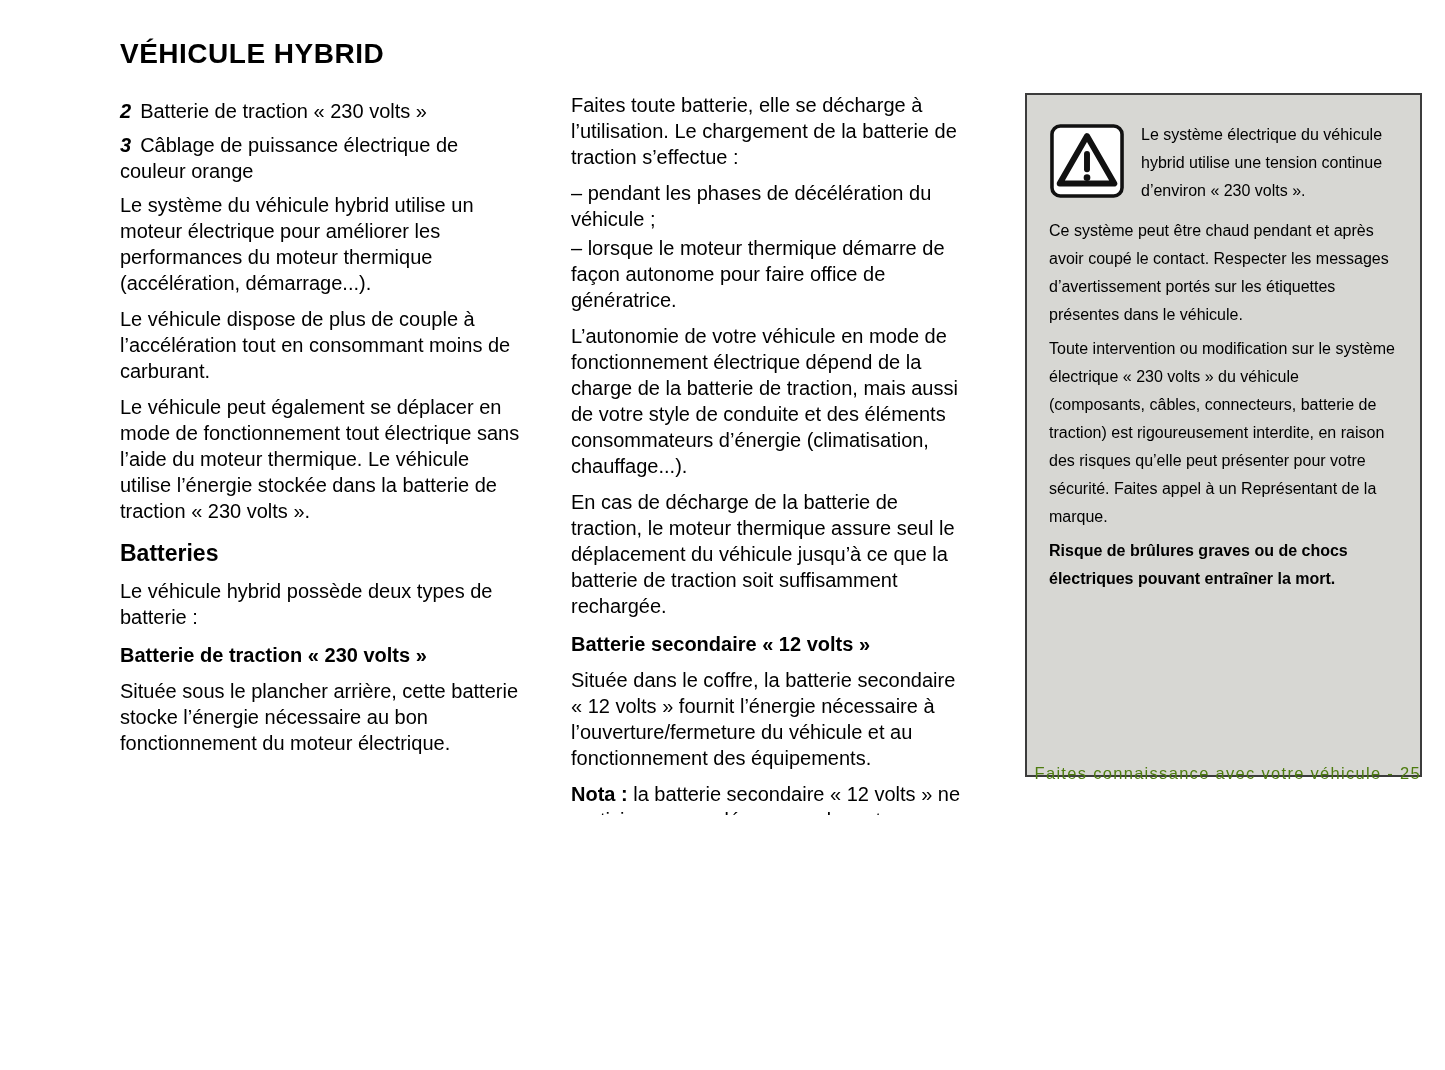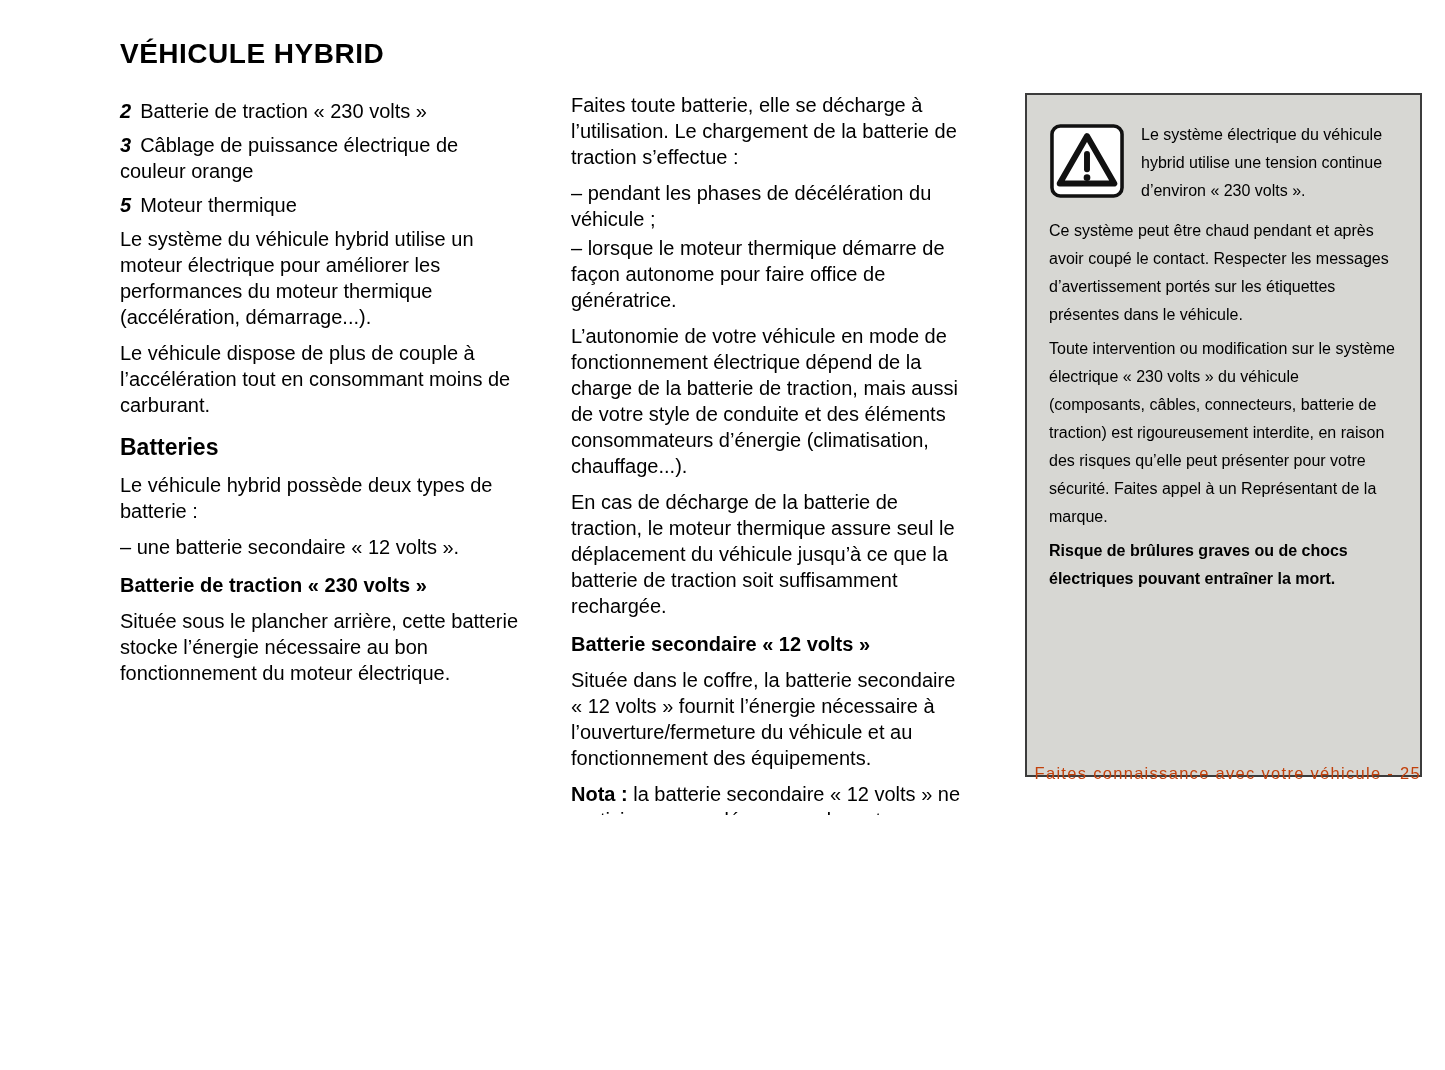--- a/index.html
+++ b/index.html
@@ -44,21 +44,21 @@
   .warn-p{margin:0 0 6px 0;}
   .warn-p-bold{margin:4px 0 0 0;font-weight:bold;}
   .tab{
     position:absolute;right:0;top:168px;width:47px;height:70px;
     background:var(--tab-red);
     display:flex;align-items:center;justify-content:center;
     color:#fff;font-size:32px;font-weight:bold;
   }
   .footer{
     position:absolute;right:72px;bottom:32px;
-    font-size:16.5px;letter-spacing:1.3px;color:#c2410c;
+    font-size:16.5px;letter-spacing:1.3px;color:#4d7c0f;
     text-align:right;
   }
 </style>
 </head>
 <body>
 
 <div class="page">
 
   <h1 class="title">VÉHICULE HYBRID</h1>
 
@@ -66,30 +66,27 @@
     <span>2</span>
   </div>
 
   <div class="col col1">
     <div class="legend-item">
       <span class="legend-num">2</span><span>Batterie de traction « 230 volts »</span>
     </div>
     <div class="legend-item">
       <span class="legend-num">3</span><span>Câblage de puissance électrique de couleur orange</span>
     </div>
-    <div class="legend-item">
-      <span class="legend-num">5</span><span>Moteur thermique</span>
-    </div>
 
     <p class="para">Le système du véhicule hybrid utilise un moteur électrique pour améliorer les performances du moteur thermique (accélération, démarrage...).</p>
     <p class="para">Le véhicule dispose de plus de couple à l’accélération tout en consommant moins de carburant.</p>
+    <p class="para">Le véhicule peut également se déplacer en mode de fonctionnement tout électrique sans l’aide du moteur thermique. Le véhicule utilise l’énergie stockée dans la batterie de traction « 230 volts ».</p>
 
     <h2 class="h-batteries">Batteries</h2>
     <p class="para">Le véhicule hybrid possède deux types de batterie :</p>
-    <p class="bullet-last">– une batterie secondaire « 12 volts ».</p>
 
     <h3 class="h-bold">Batterie de traction « 230 volts »</h3>
     <p class="para">Située sous le plancher arrière, cette batterie stocke l’énergie nécessaire au bon fonctionnement du moteur électrique.</p>
   </div>
 
   <div class="col col2">
     <p class="para">Faites toute batterie, elle se décharge à l’utilisation. Le chargement de la batterie de traction s’effectue :</p>
     <p class="bullet">– pendant les phases de décélération du véhicule ;</p>
     <p class="bullet-last">– lorsque le moteur thermique démarre de façon autonome pour faire office de génératrice.</p>
     <p class="para">L’autonomie de votre véhicule en mode de fonctionnement électrique dépend de la charge de la batterie de traction, mais aussi de votre style de conduite et des éléments consommateurs d’énergie (climatisation, chauffage...).</p>

